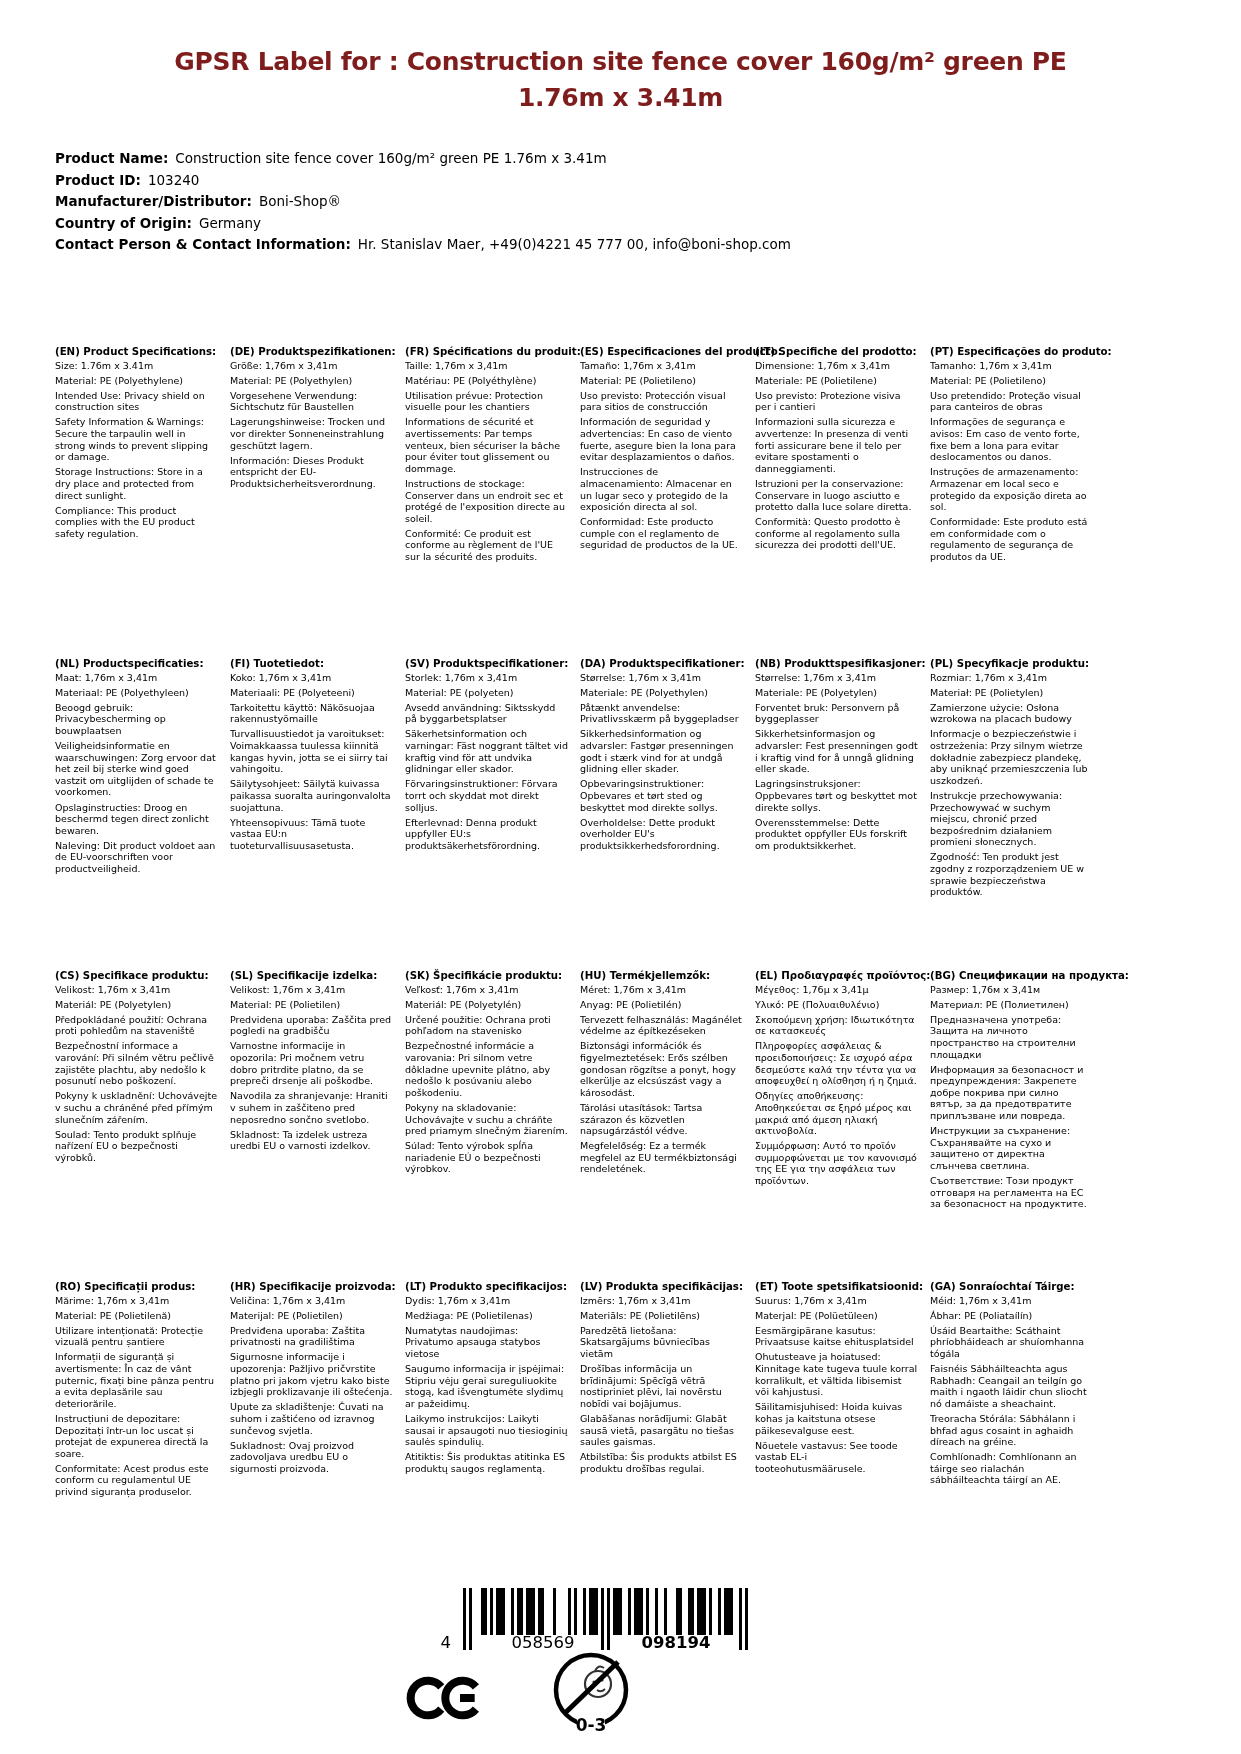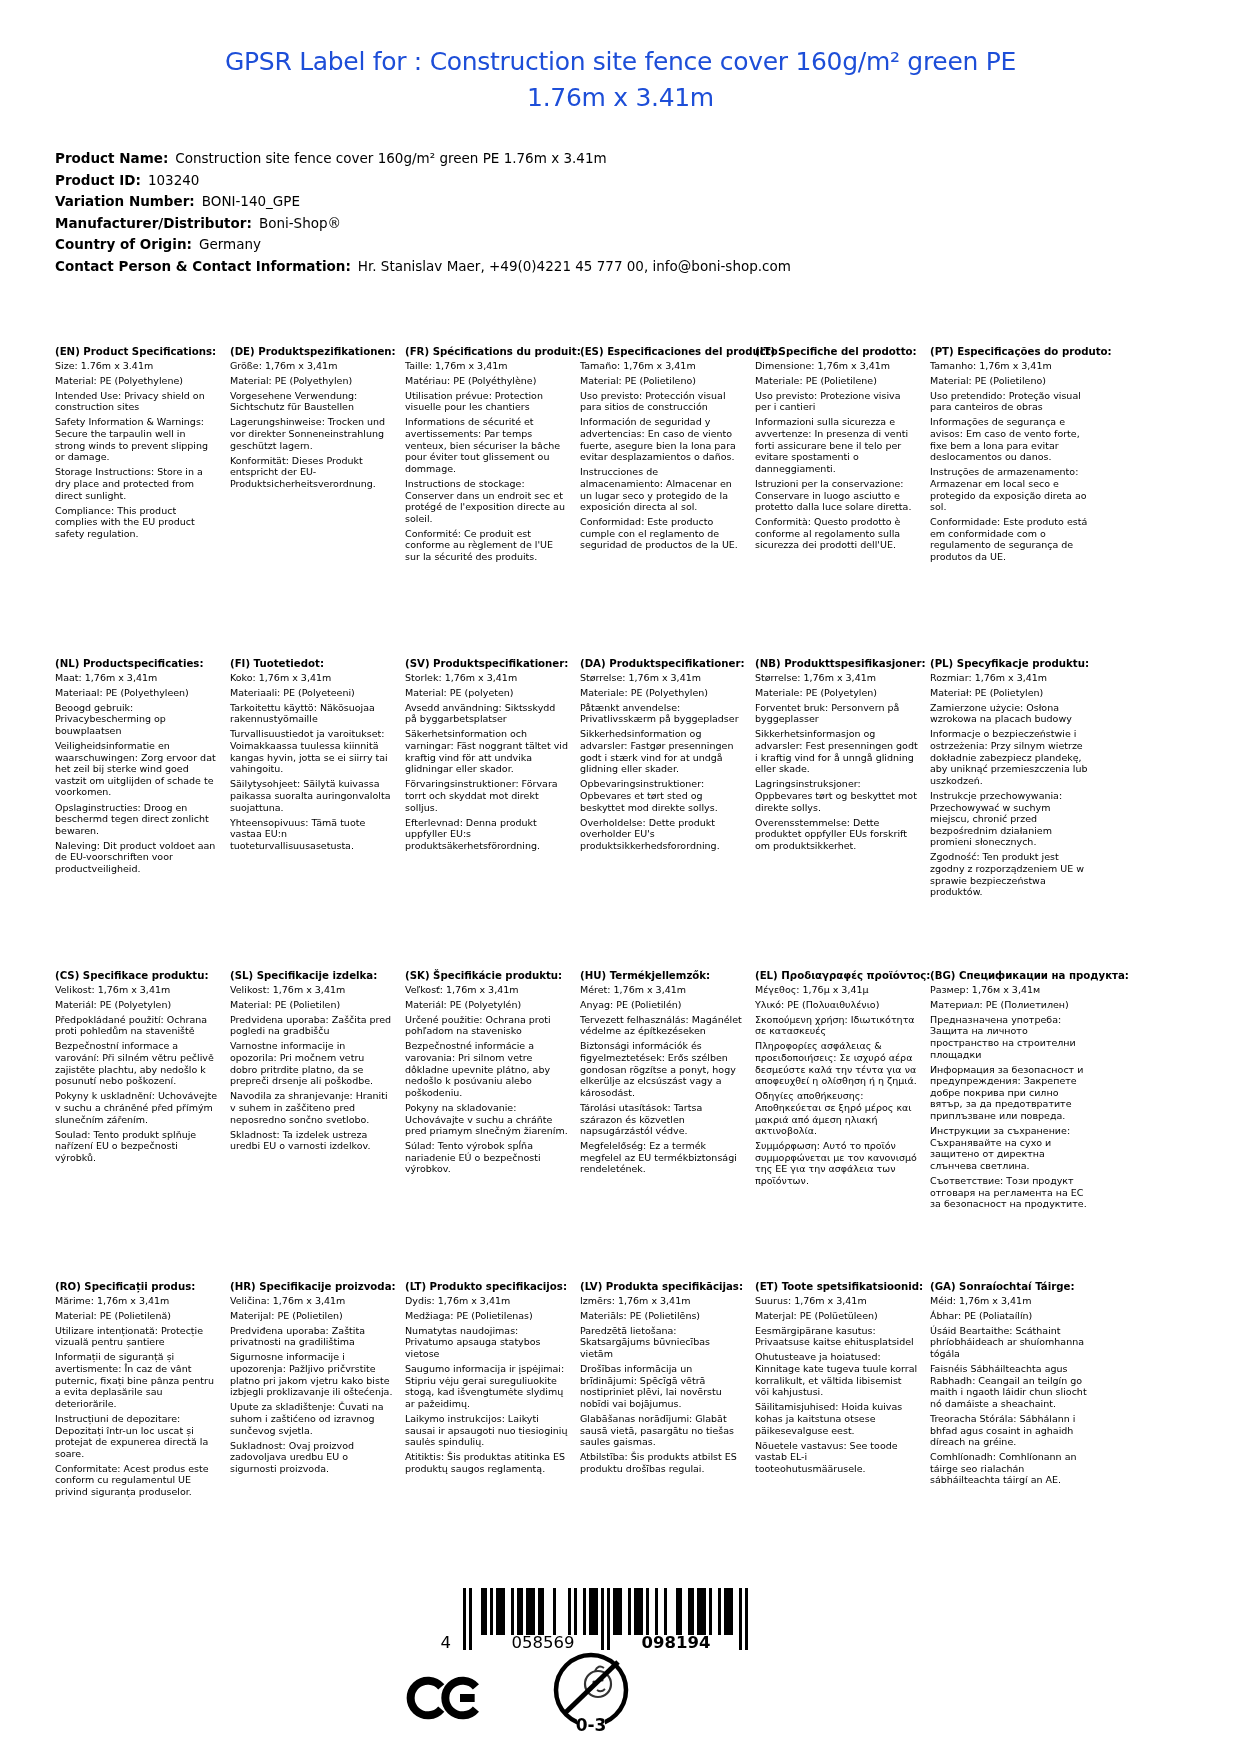--- a/index.html
+++ b/index.html
@@ -3,21 +3,21 @@
 <meta charset="utf-8">
 <style>
   html,body{margin:0;padding:0;}
   body{
     width:1241px;height:1754px;position:relative;background:#ffffff;
     font-family:"DejaVu Sans","Liberation Sans",sans-serif;color:#111;
     overflow:hidden;
   }
   .title{
     position:absolute;top:44px;left:0;width:1241px;text-align:center;
-    font-weight:normal;font-size:25px;line-height:36px;letter-spacing:-0.3px;color:#1d4ed8;
+    font-weight:bold;font-size:25px;line-height:36px;letter-spacing:-0.3px;color:#7f1d1d;
   }
   .product-info{
     position:absolute;top:148px;left:55px;width:1100px;font-size:13.5px;line-height:21.5px;color:#000;
   }
   .pi-row .pi-label{font-weight:bold;}
   .pi-row .pi-value{margin-left:7px;}
   .spec-grid{
     position:absolute;top:338px;left:55px;width:1130px;
     display:grid;grid-template-columns:repeat(6,175px);
     grid-template-rows:312px 312px 311px auto;
@@ -47,21 +47,20 @@
 <body>
 
 <div class="title">
   <div>GPSR Label for : Construction site fence cover 160g/m² green PE</div>
   <div>1.76m x 3.41m</div>
 </div>
 
 <div class="product-info">
   <div class="pi-row"><span class="pi-label">Product Name:</span><span class="pi-value">Construction site fence cover 160g/m² green PE 1.76m x 3.41m</span></div>
   <div class="pi-row"><span class="pi-label">Product ID:</span><span class="pi-value">103240</span></div>
-  <div class="pi-row"><span class="pi-label">Variation Number:</span><span class="pi-value">BONI-140_GPE</span></div>
   <div class="pi-row"><span class="pi-label">Manufacturer/Distributor:</span><span class="pi-value">Boni-Shop®</span></div>
   <div class="pi-row"><span class="pi-label">Country of Origin:</span><span class="pi-value">Germany</span></div>
   <div class="pi-row"><span class="pi-label">Contact Person &amp; Contact Information:</span><span class="pi-value">Hr. Stanislav Maer, +49(0)4221 45 777 00, info@boni-shop.com</span></div>
 </div>
 
 <div class="spec-grid">
     <div class="block">
       <div class="bh">(EN) Product Specifications:</div>
       <p>Size: 1.76m x 3.41m</p>
       <p>Material: PE (Polyethylene)</p>
@@ -69,21 +68,21 @@
       <p>Safety Information &amp; Warnings: Secure the tarpaulin well in strong winds to prevent slipping or damage.</p>
       <p>Storage Instructions: Store in a dry place and protected from direct sunlight.</p>
       <p>Compliance: This product complies with the EU product safety regulation.</p>
     </div>
     <div class="block">
       <div class="bh">(DE) Produktspezifikationen:</div>
       <p>Größe: 1,76m x 3,41m</p>
       <p>Material: PE (Polyethylen)</p>
       <p>Vorgesehene Verwendung: Sichtschutz für Baustellen</p>
       <p>Lagerungshinweise: Trocken und vor direkter Sonneneinstrahlung geschützt lagern.</p>
-      <p>Konformität: Dieses Produkt entspricht der EU-Produktsicherheitsverordnung.</p>
+      <p>Información: Dieses Produkt entspricht der EU-Produktsicherheitsverordnung.</p>
     </div>
     <div class="block">
       <div class="bh">(FR) Spécifications du produit:</div>
       <p>Taille: 1,76m x 3,41m</p>
       <p>Matériau: PE (Polyéthylène)</p>
       <p>Utilisation prévue: Protection visuelle pour les chantiers</p>
       <p>Informations de sécurité et avertissements: Par temps venteux, bien sécuriser la bâche pour éviter tout glissement ou dommage.</p>
       <p>Instructions de stockage: Conserver dans un endroit sec et protégé de l'exposition directe au soleil.</p>
       <p>Conformité: Ce produit est conforme au règlement de l'UE sur la sécurité des produits.</p>
     </div>

